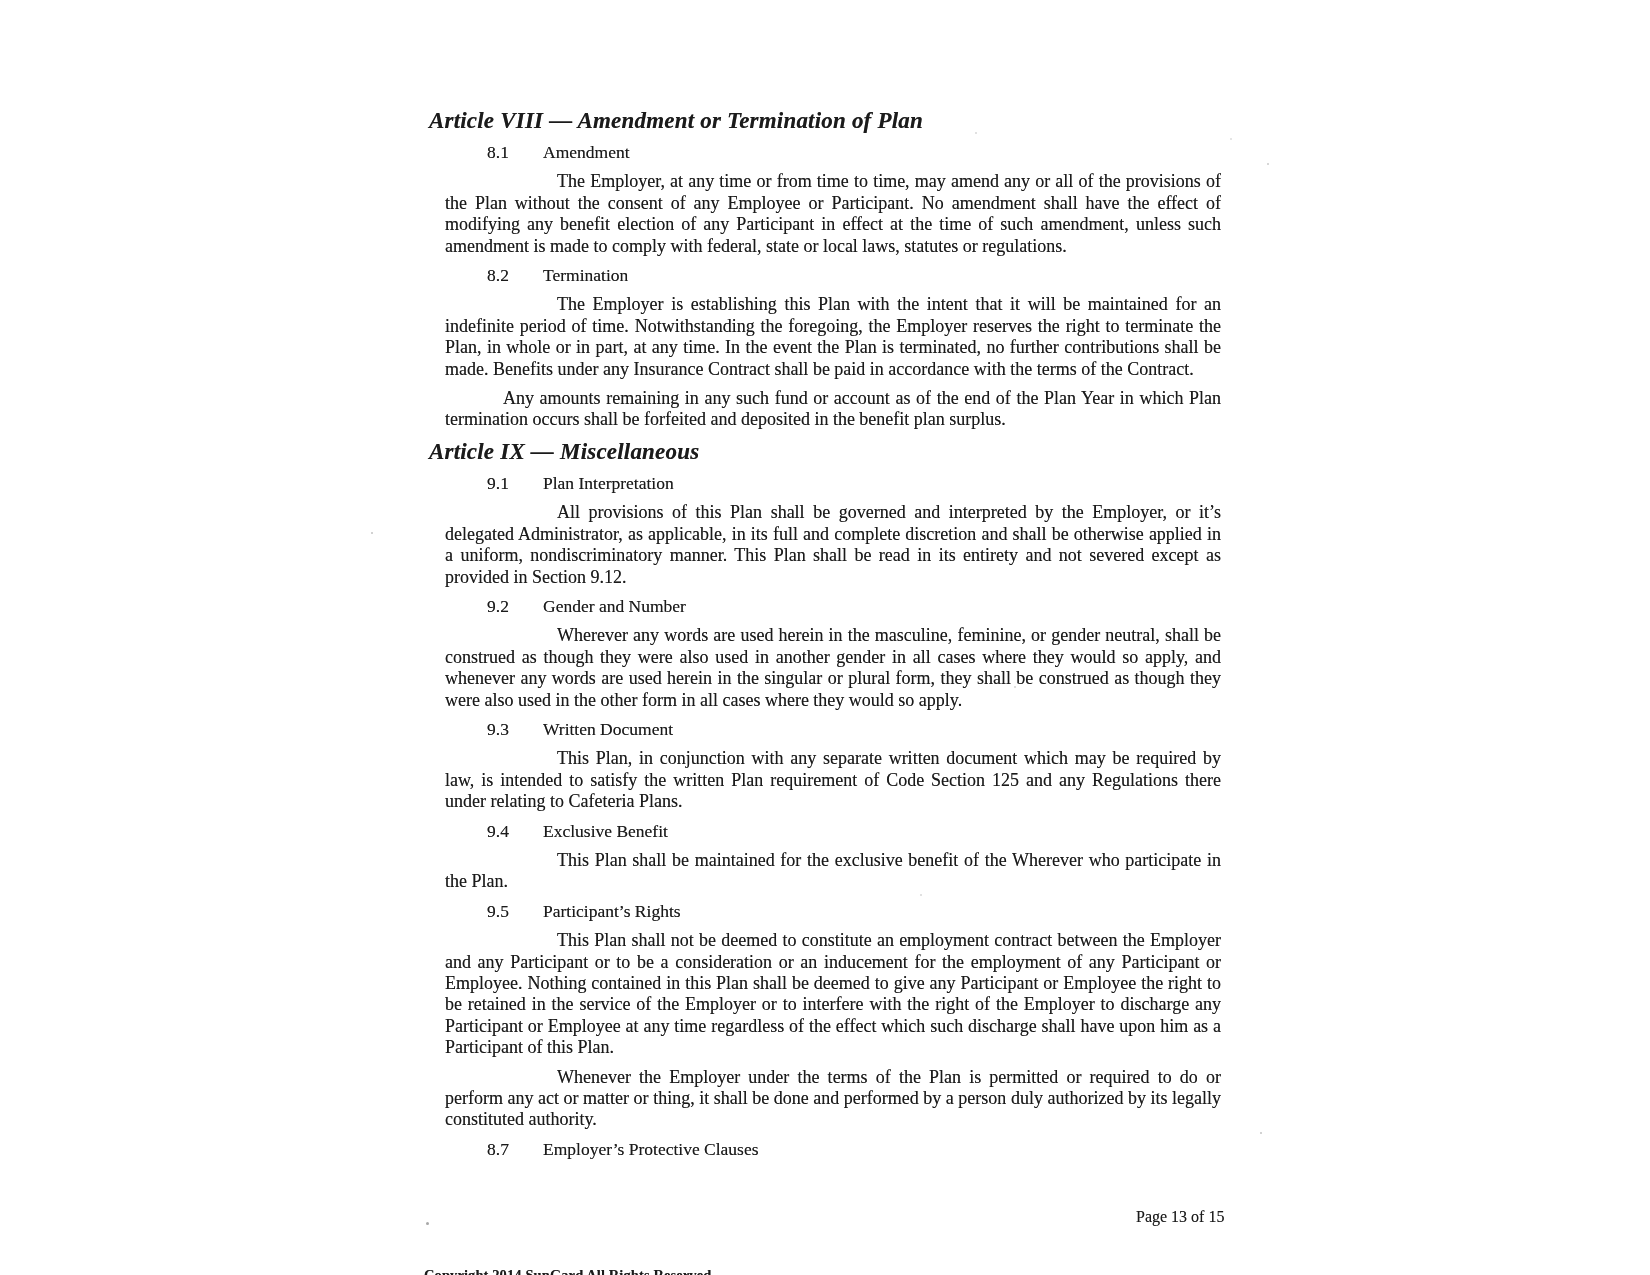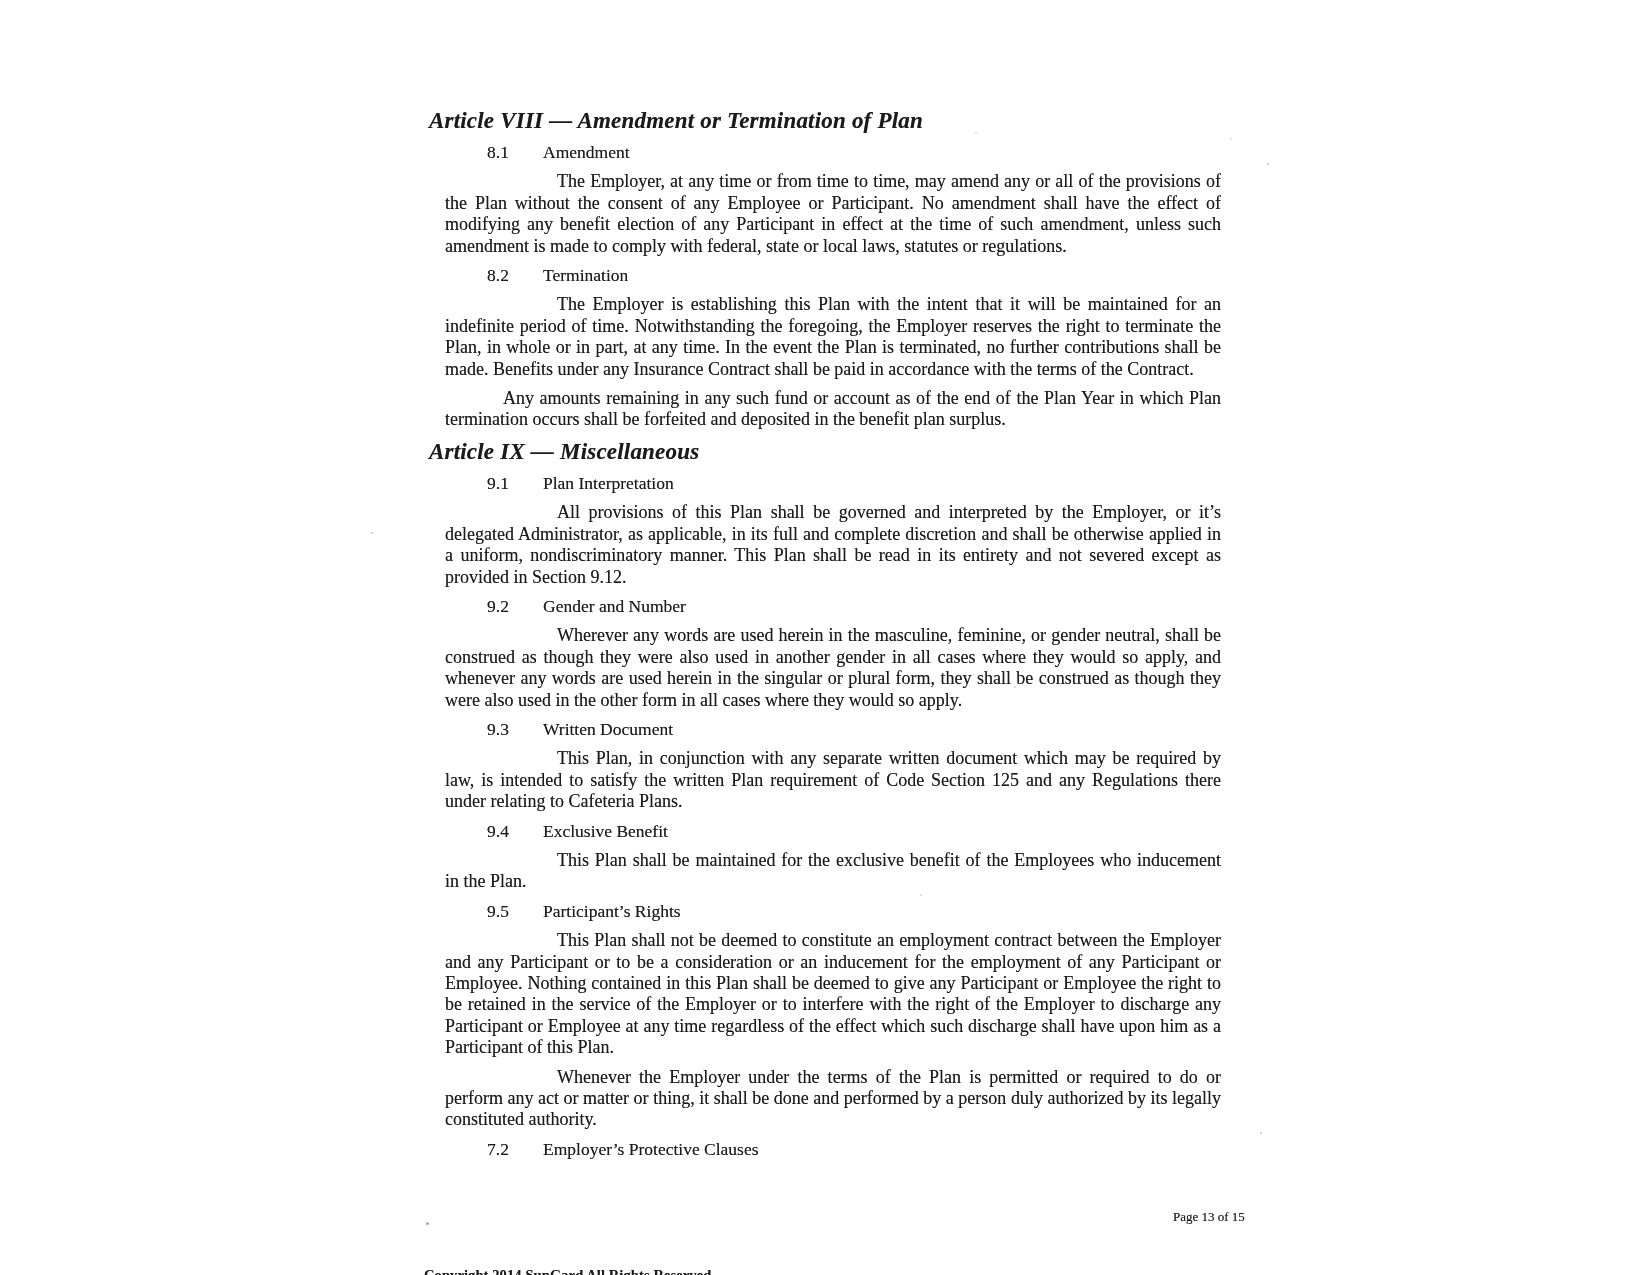--- a/index.html
+++ b/index.html
@@ -51,23 +51,23 @@
   .doc p {
     font-size: 18px;
     line-height: 21.4px;
     text-align: justify;
     text-indent: 112px;
     margin: 8px 16px;
   }
   .doc p.small-indent { text-indent: 58px; }
   .footer-page {
     position: absolute;
-    left: 1173px;
+    left: 1136px;
     top: 1207px;
-    font-size: 13px;
+    font-size: 16px;
     line-height: 19px;
     text-shadow: 0 0 0.4px rgba(20,20,20,0.5);
   }
   .footer-copy {
     position: absolute;
     left: 424px;
     top: 1266px;
     font-size: 14.5px;
     line-height: 19px;
     font-weight: bold;
@@ -113,31 +113,31 @@
     <p>Wherever any words are used herein in the masculine, feminine, or gender neutral, shall be construed as though they were also used in another gender in all cases where they would so apply, and whenever any words are used herein in the singular or plural form, they shall be construed as though they were also used in the other form in all cases where they would so apply.</p>
 
     <div class="sec">
       <span class="num">9.3</span><span>Written Document</span>
     </div>
     <p>This Plan, in conjunction with any separate written document which may be required by law, is intended to satisfy the written Plan requirement of Code Section 125 and any Regulations there under relating to Cafeteria Plans.</p>
 
     <div class="sec">
       <span class="num">9.4</span><span>Exclusive Benefit</span>
     </div>
-    <p>This Plan shall be maintained for the exclusive benefit of the Employees who inducement in the Plan.</p>
+    <p>This Plan shall be maintained for the exclusive benefit of the Wherever who participate in the Plan.</p>
 
     <div class="sec">
       <span class="num">9.5</span><span>Participant’s Rights</span>
     </div>
     <p>This Plan shall not be deemed to constitute an employment contract between the Employer and any Participant or to be a consideration or an inducement for the employment of any Participant or Employee. Nothing contained in this Plan shall be deemed to give any Participant or Employee the right to be retained in the service of the Employer or to interfere with the right of the Employer to discharge any Participant or Employee at any time regardless of the effect which such discharge shall have upon him as a Participant of this Plan.</p>
 
     <p>Whenever the Employer under the terms of the Plan is permitted or required to do or perform any act or matter or thing, it shall be done and performed by a person duly authorized by its legally constituted authority.</p>
 
     <div class="sec">
-      <span class="num">7.2</span><span>Employer’s Protective Clauses</span>
+      <span class="num">8.7</span><span>Employer’s Protective Clauses</span>
     </div>
 
   </main>
 
   <div class="footer-page">Page 13 of 15</div>
   <div class="footer-copy">Copyright 2014 SunGard All Rights Reserved</div>
 
   <div class="speck" style="left:426px; top:1222px; width:3px; height:3px; opacity:0.75;"></div>
   <div class="speck" style="left:371px; top:532px; width:2px; height:2px; opacity:0.5;"></div>
   <div class="speck" style="left:1267px; top:163px; width:2px; height:2px; opacity:0.45;"></div>

